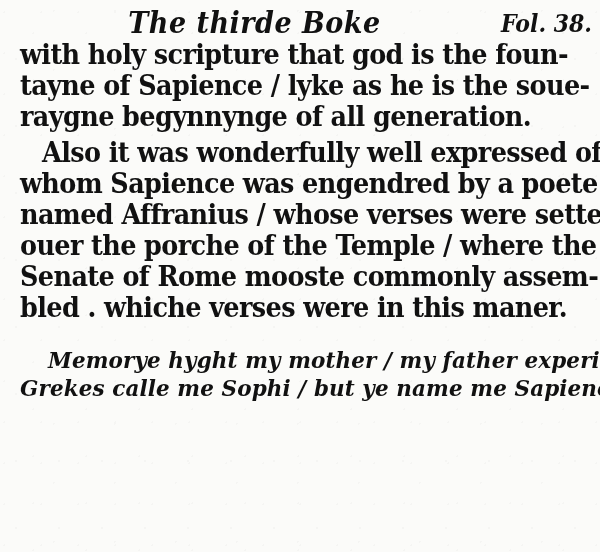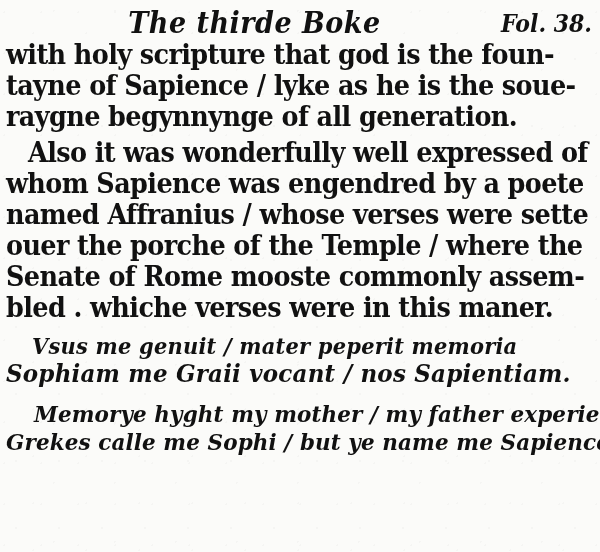--- a/index.html
+++ b/index.html
@@ -57,21 +57,21 @@
     font-size: 22px;
     font-style: italic;
     white-space: nowrap;
     padding-bottom: 2px;
     transform: scaleY(1.1);
     transform-origin: bottom right;
   }
 
   .body {
     position: relative;
-    padding: 0 6px;
+    padding: 0 20px;
   }
 
   .blk {
     margin: 0;
   }
 
   
   .line {
     font-family: "DejaVu Serif", serif;
     font-weight: 700;
@@ -152,24 +152,20 @@
       <div class="line tight indent">Also it was wonderfully well expressed of</div>
       <div class="line tight">whom Sapience was engendred by a poete</div>
       <div class="line tight">named Affranius / whose verses were sette</div>
       <div class="line tight">ouer the porche of the Temple / where the</div>
       <div class="line tight">Senate of Rome mooste commonly assem-</div>
       <div class="line tight">bled . whiche verses were in this maner.</div>
     </div>
 
     <div class="sp-md"></div>
 
-    <div class="blk">
-      <div class="latin indent">Vsus me genuit / mater peperit memoria</div>
-      <div class="latin big">Sophiam me Graii vocant / nos Sapientiam.</div>
-    </div>
 
     <div class="sp-sm"></div>
 
 
     <div class="sp-md"></div>
 
     <div class="blk">
       <div class="couplet indent">Memorye hyght my mother / my father experience</div>
       <div class="couplet">Grekes calle me Sophi / but ye name me Sapience.</div>
     </div>

